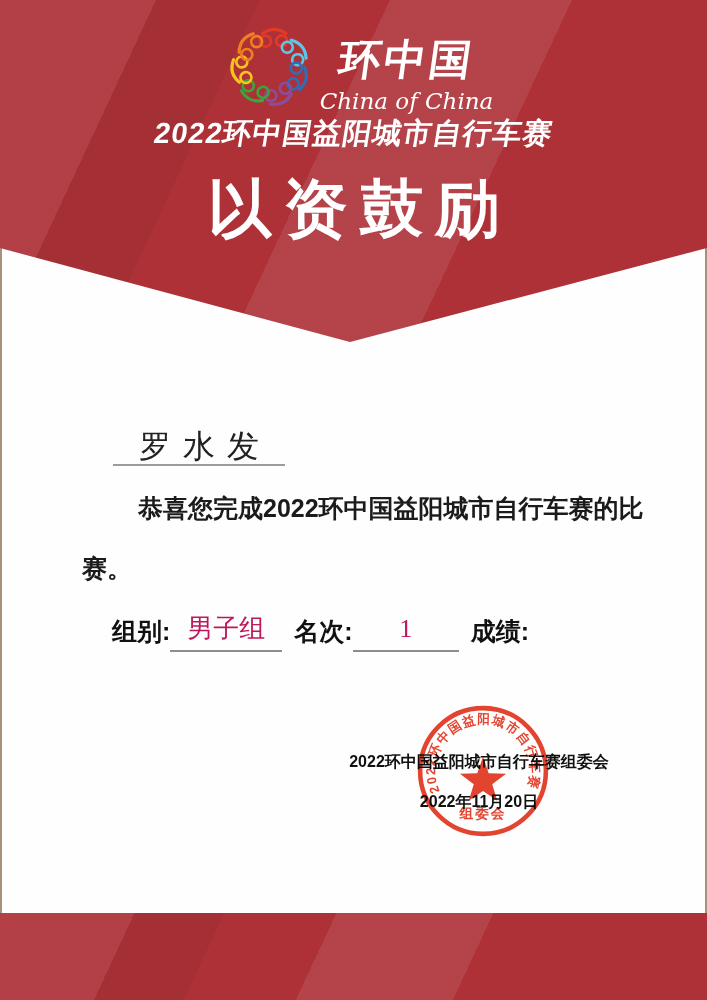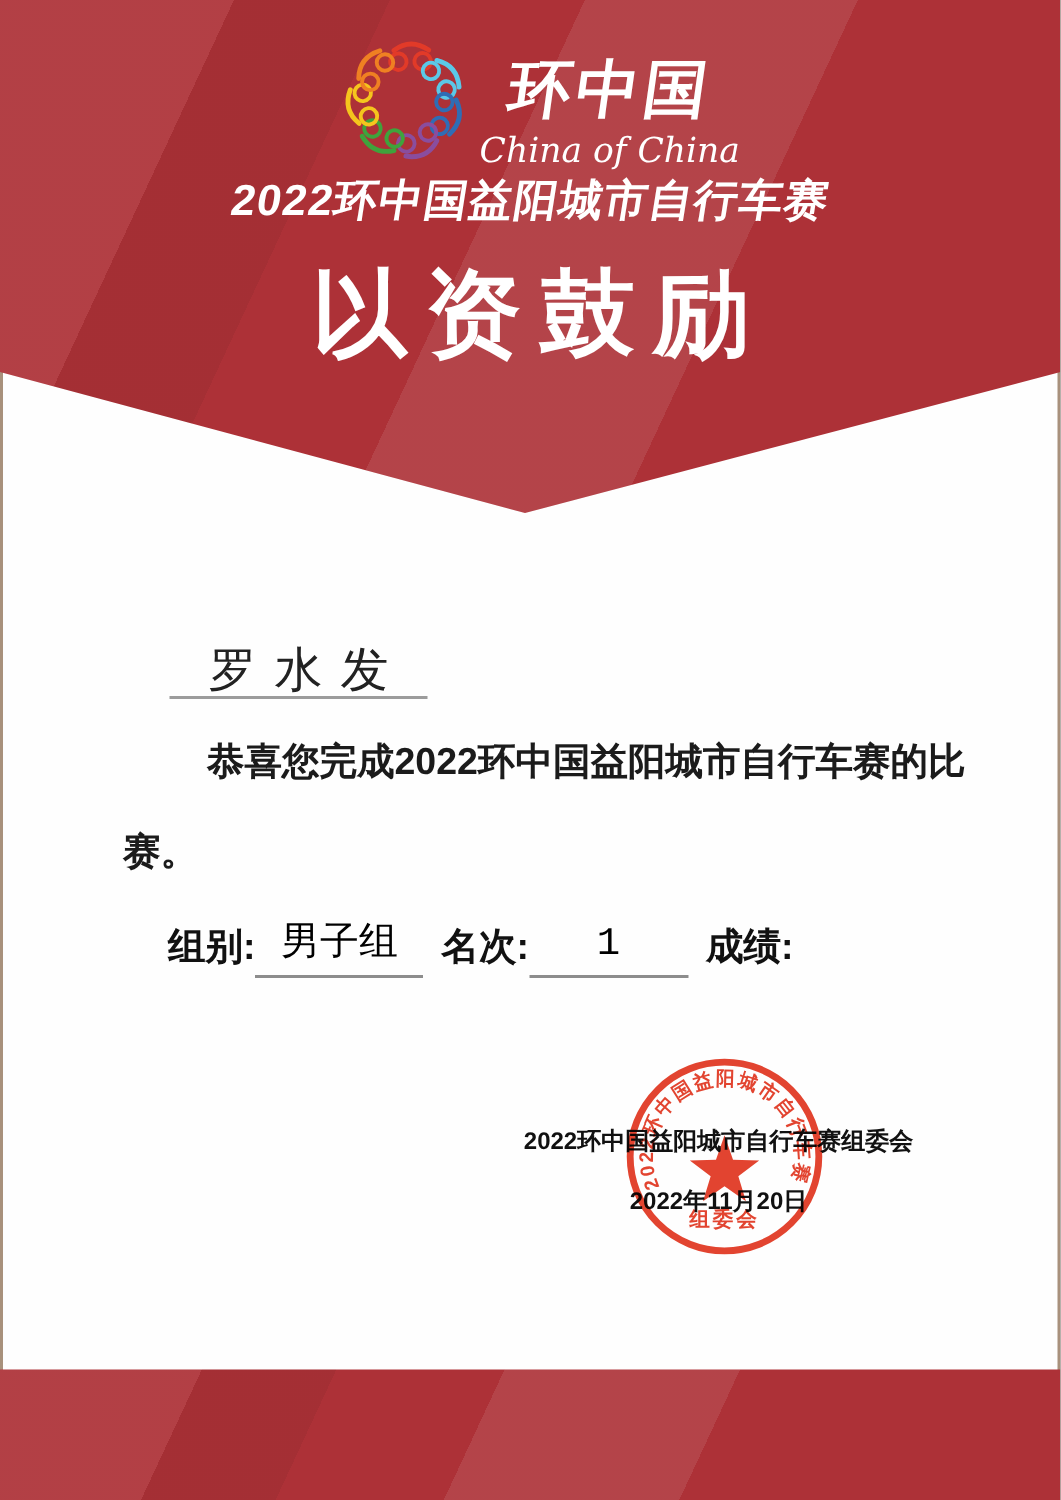--- a/index.html
+++ b/index.html
@@ -40,21 +40,21 @@
     font-family:"Liberation Serif", serif; font-size:32px; color:#222;
     letter-spacing:12px; text-indent:12px; white-space:nowrap;margin-top:32px;
   }
   .body-text { position:absolute; left:57px; top:478px; width:608px; font-size:25px; font-weight:bold; color:#1b1b1b; line-height:60px; }
   .body-text .indent { text-indent:56px;margin-left:25px; }
   .fields { position:absolute; left:112px; top:608px; display:flex; align-items:flex-end; }
   .field { display:flex; align-items:flex-end; margin-right:12px; }
   .flabel { font-size:25px; font-weight:bold; color:#111; line-height:42px; white-space:nowrap; }
   .fvalue {
     display:inline-block; border-bottom:2px solid #8d8d8d; text-align:center;
-    font-family:Liberation Mono, monospace; font-size:26px; color:#000000; line-height:42px; white-space:nowrap;
+    font-family:Liberation Serif, serif; font-size:26px; color:#be185d; line-height:42px; white-space:nowrap;
   }
   .w1 { width:112px; } .w2 { width:106px; } .w3 { width:114px; }
   .signature { position:absolute; left:254px; top:742px; width:450px; text-align:center; font-weight:bold; color:#111; font-size:16px; line-height:40px; }
   .stamp { position:absolute; left:412px; top:700px; width:142px; height:142px; mix-blend-mode:multiply; opacity:0.95; }
   
   .footer-bar { position:absolute; left:0; top:913px; width:707px; height:87px; }
 </style>
 </head>
 <body>
 

